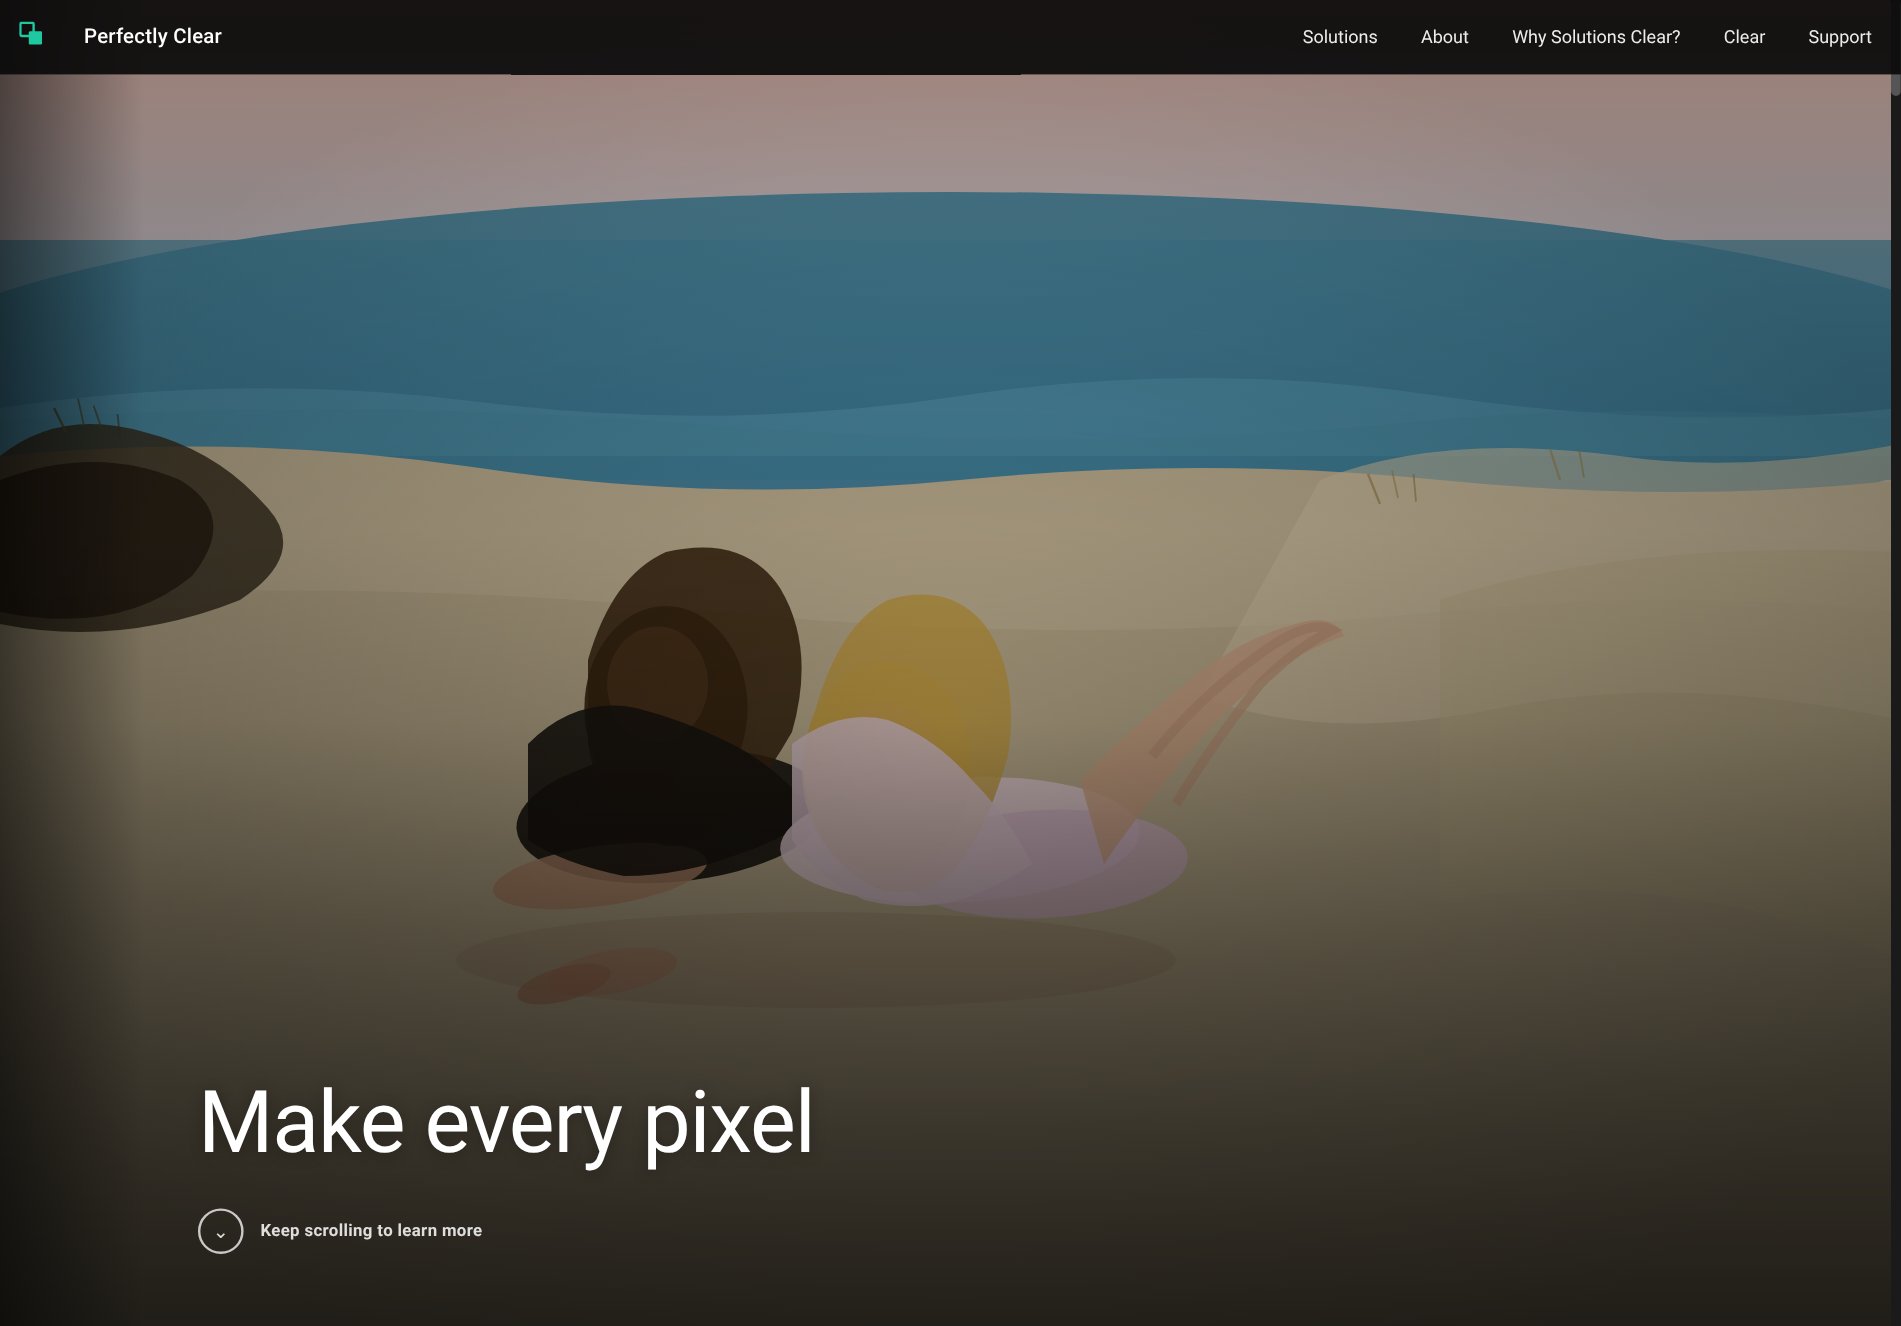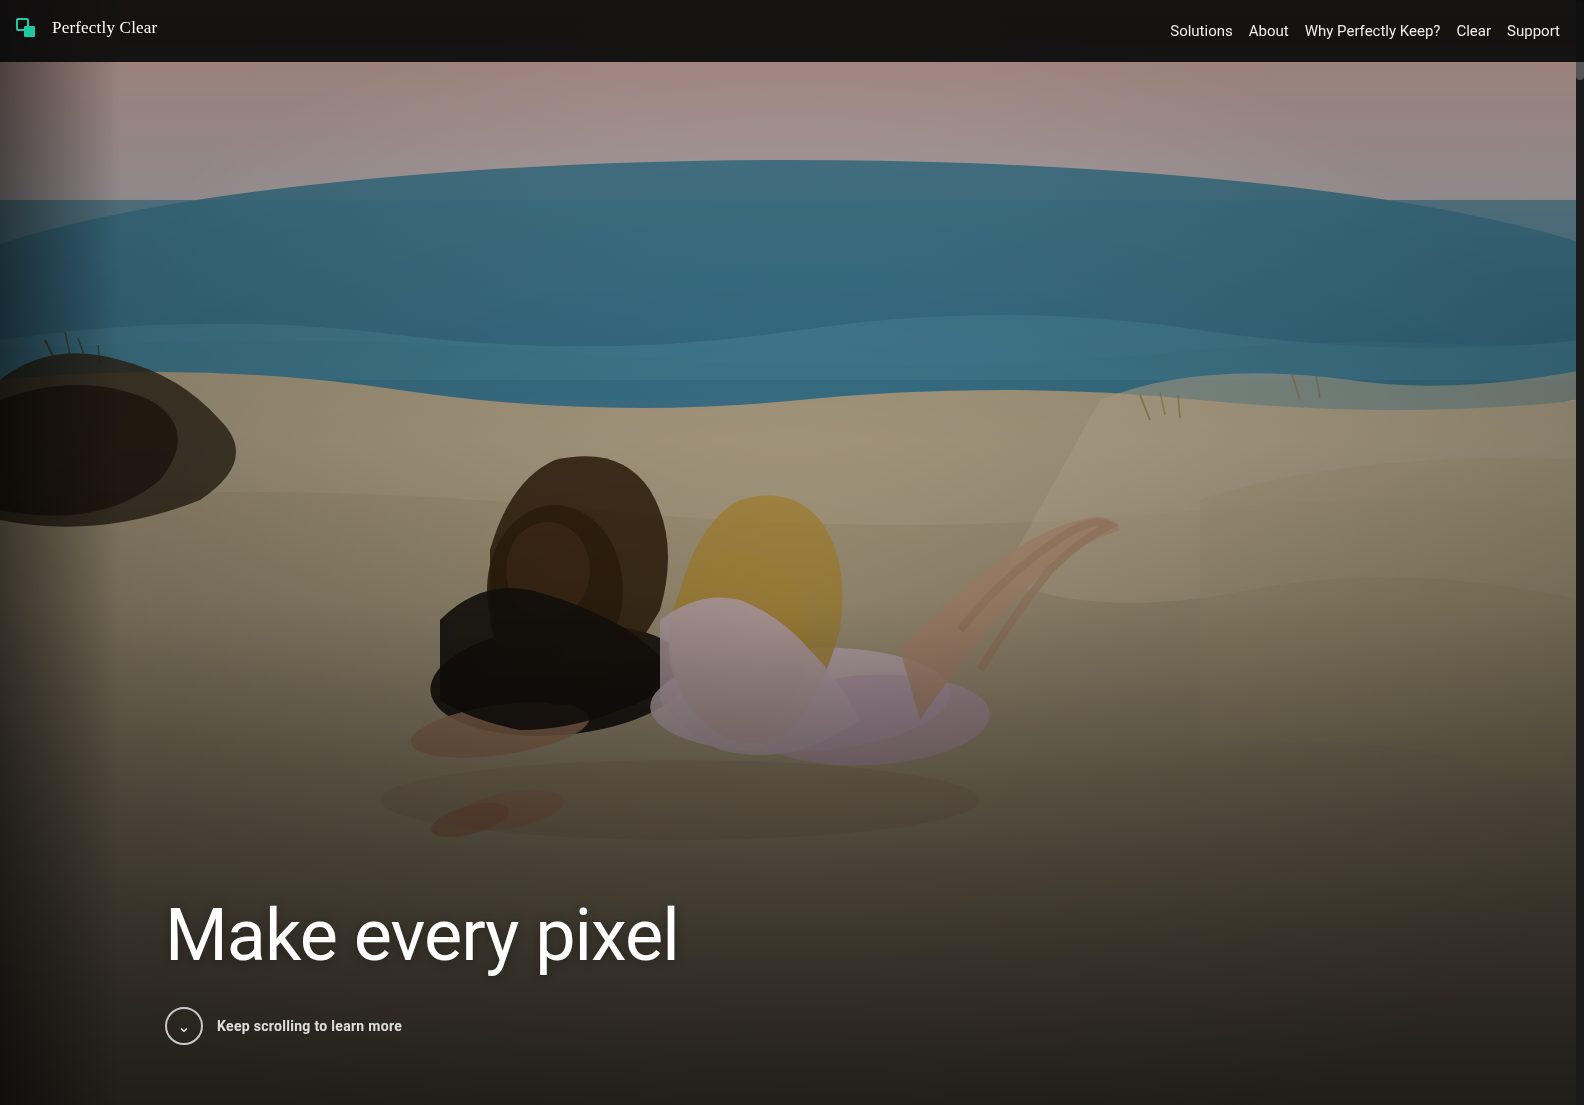--- a/index.html
+++ b/index.html
@@ -24,44 +24,43 @@
       background: rgba(10, 10, 10, 0.92);
       display: flex;
       align-items: center;
       justify-content: space-between;
       padding: 0 24px 0 16px;
       z-index: 100;
     }
 
     .nav-logo {
       display: flex;
-      align-items: flex-start;
-      gap: 10px;
+      align-items: center;
+      gap: 28px;
       cursor: pointer;
-      font-family: Liberation Serif, serif;
     }
 
     .logo-icon {
       width: 26px;
       height: 26px;
       flex-shrink: 0;
     }
 
     .logo-text {
       color: #ffffff;
       font-size: 17px;
       font-weight: 500;
       letter-spacing: 0.2px;
       white-space: nowrap;
     }
 
     .nav-links {
       display: flex;
       align-items: flex-end;
-      gap: 16px;
+      gap: 36px;
     }
 
     .nav-link {
       color: #ffffff;
       font-size: 15px;
       font-weight: 400;
       text-decoration: none;
       cursor: pointer;
       opacity: 0.92;
       white-space: nowrap;
@@ -179,21 +178,21 @@
       <rect x="1" y="1" width="11" height="11" rx="1" stroke="#1ec8a0" stroke-width="2" fill="none"></rect>
       <rect x="8" y="8" width="11" height="11" rx="1" fill="#1ec8a0"></rect>
       <rect x="14" y="14" width="11" height="11" rx="1" stroke="#ffffff" stroke-width="0" fill="none"></rect>
     </svg>
     <span class="logo-text">Perfectly Clear</span>
   </div>
 
   <div class="nav-links">
     <a class="nav-link" href="#">Solutions</a>
     <a class="nav-link" href="#">About</a>
-    <a class="nav-link" href="#">Why Perfectly Keep?</a>
+    <a class="nav-link" href="#">Why Solutions Clear?</a>
     <a class="nav-link" href="#">Clear</a>
     <a class="nav-link" href="#">Support</a>
   </div>
 </nav>
 
 <section class="hero">
 
   <div class="hero-bg">
     <svg viewBox="0 0 1584 1105" xmlns="http://www.w3.org/2000/svg" preserveAspectRatio="xMidYMid slice">
       <defs>

